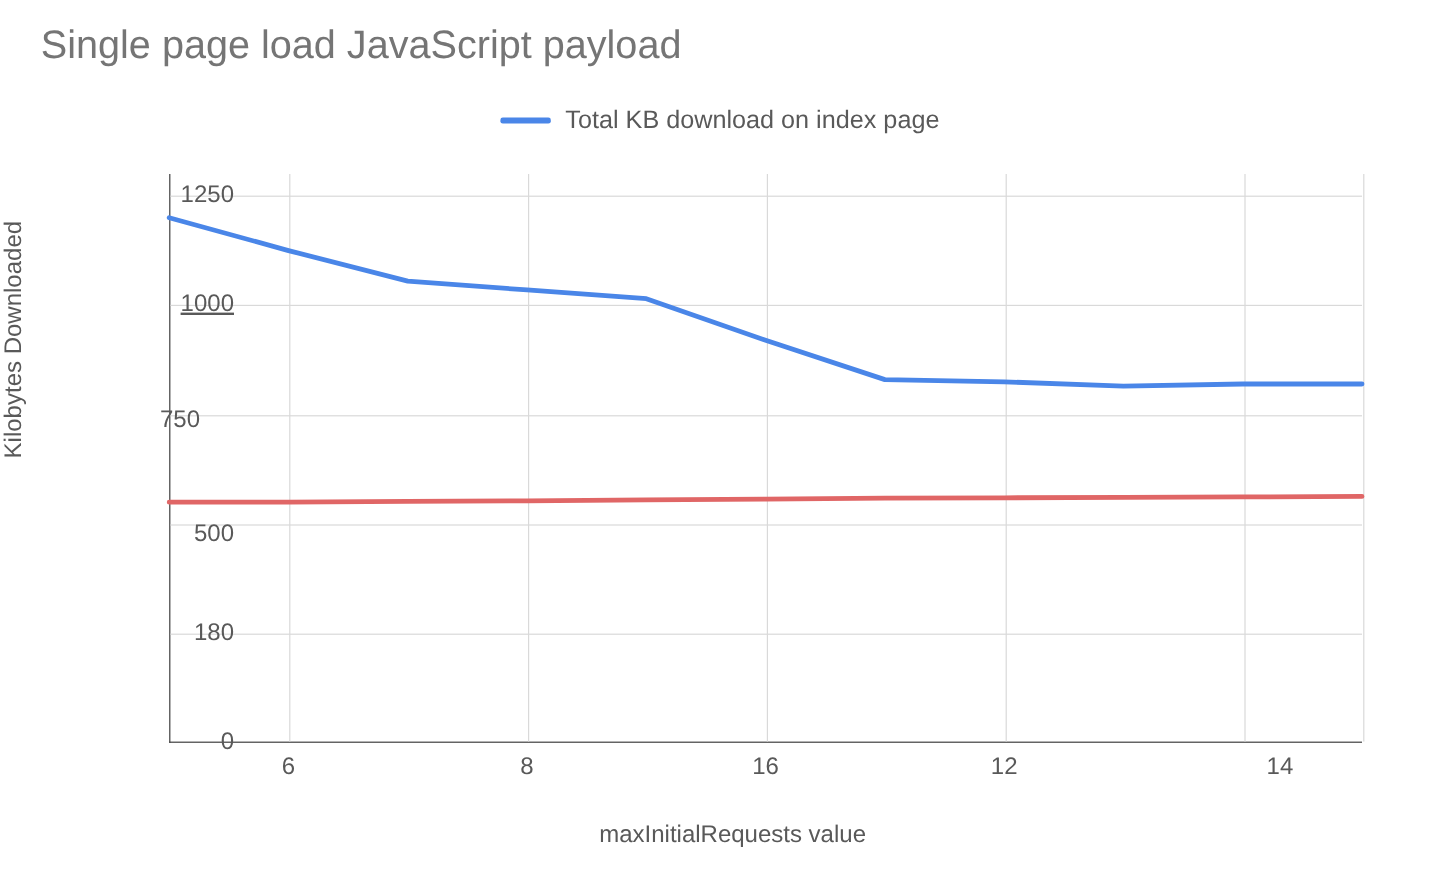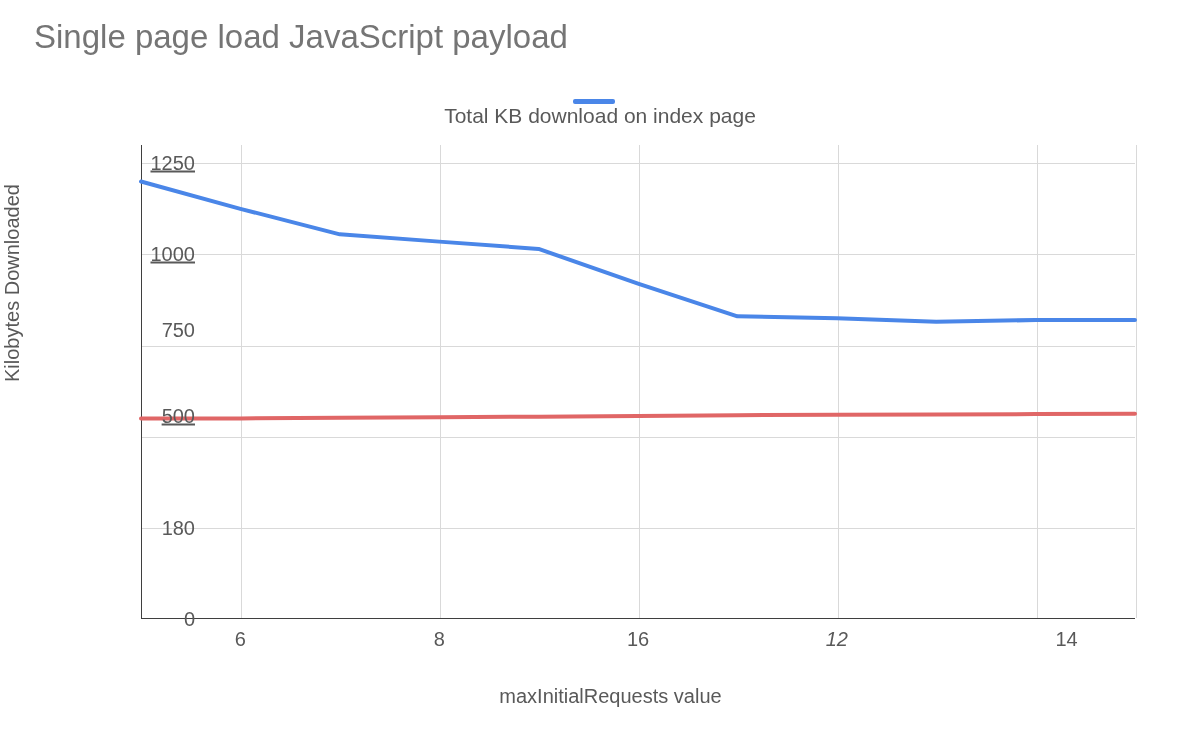--- a/index.html
+++ b/index.html
@@ -30,21 +30,20 @@
     left: 0;
     width: 100%;
     text-align: center;
     font-size: 21px;
     color: #595959;
   }
   .legend-item {
     display: inline-flex;
     align-items: center;
     margin: 0 20px;
-    flex-direction: column;
   }
   .legend-swatch {
     display: inline-block;
     width: 42px;
     height: 5px;
     border-radius: 2px;
     margin-right: 12px;
   }
   .plot-positioner {
     position: absolute;
@@ -146,24 +145,24 @@
       </div>
     <svg class="series" id="series-svg" viewBox="0 0 994 474" preserveAspectRatio="none">
         <polyline points="0,36.46153846153845 99.4,63.807692307692264 198.8,89.33076923076925 298.2,96.62307692307695 397.6,103.9153846153846 497,138.5538461538461 596.4,171.3692307692308 695.8,173.19230769230774 795.2,176.83846153846156 894.6,175.01538461538462 994,175.01538461538462" fill="none" stroke="#4a86e8" stroke-width="4" stroke-linejoin="round" stroke-linecap="round"></polyline>
         <polyline points="0,273.46153846153845 99.4,273.46153846153845 198.8,272.7323076923077 298.2,272.3676923076923 397.6,271.63846153846157 497,270.9092307692308 596.4,270.18 695.8,269.8153846153846 795.2,269.4507692307692 894.6,269.0861538461538 994,268.72153846153844" fill="none" stroke="#e06666" stroke-width="4" stroke-linejoin="round" stroke-linecap="round"></polyline>
       </svg>
   </div>
 
   <div id="tick-labels">
       <div class="y-tick-label" style="top: 619px;">0</div>
       <div class="y-tick-label" style="top: 527.846px;">180</div>
-      <div class="y-tick-label" style="top: 416px; text-decoration: underline;">500</div>
-      <div class="y-tick-label" style="top: 330px;">750</div>
+      <div class="y-tick-label" style="top: 445px;">500</div>
+      <div class="y-tick-label" style="top: 350px; text-align: center;">750</div>
       <div class="y-tick-label" style="top: 254.385px; text-decoration: underline;">1000</div>
-      <div class="y-tick-label" style="top: 163.231px; text-decoration: underline;">1250</div>
+      <div class="y-tick-label" style="top: 163.231px;">1250</div>
       <div class="x-tick-label" style="left: 240.4px;">6</div>
       <div class="x-tick-label" style="left: 439.2px;">8</div>
       <div class="x-tick-label" style="left: 638px;">16</div>
-      <div class="x-tick-label" style="left: 836.8px; font-style: italic;">12</div>
+      <div class="x-tick-label" style="left: 836.8px;">12</div>
       <div class="x-tick-label" style="left: 1035.6px; margin-left: 31px;">14</div>
     </div>
 
 </div>
 
 </body></html>

